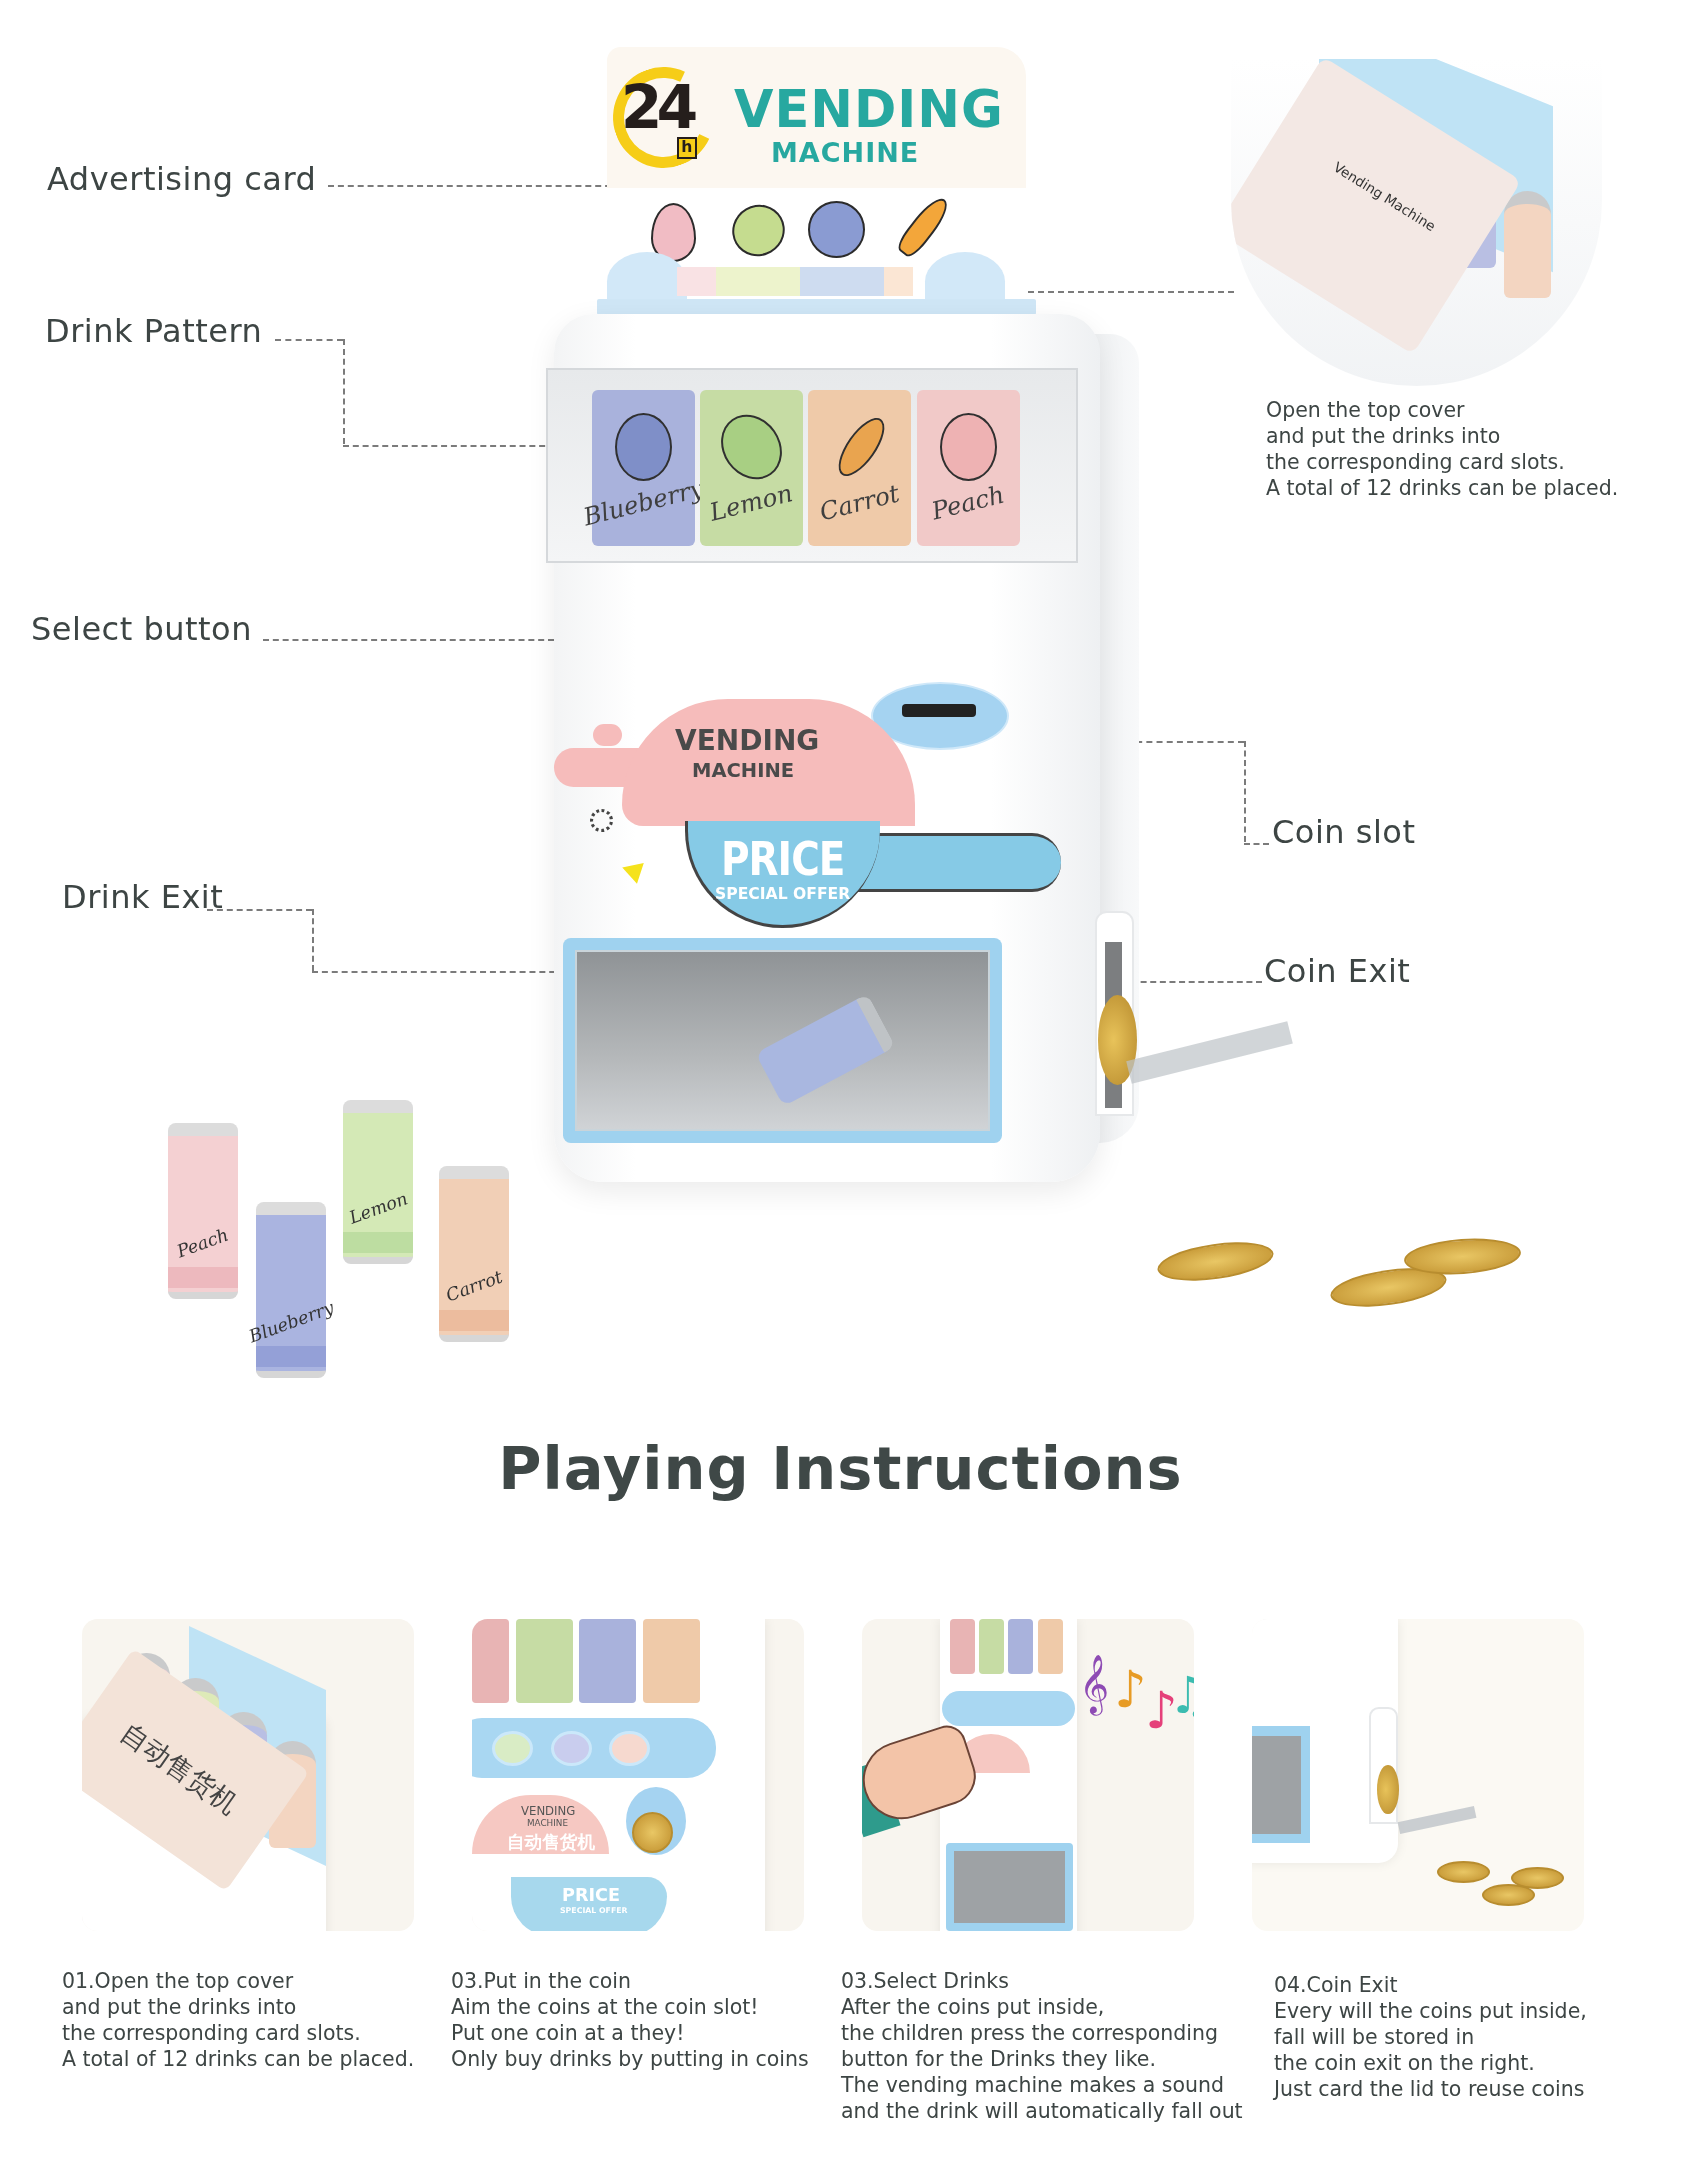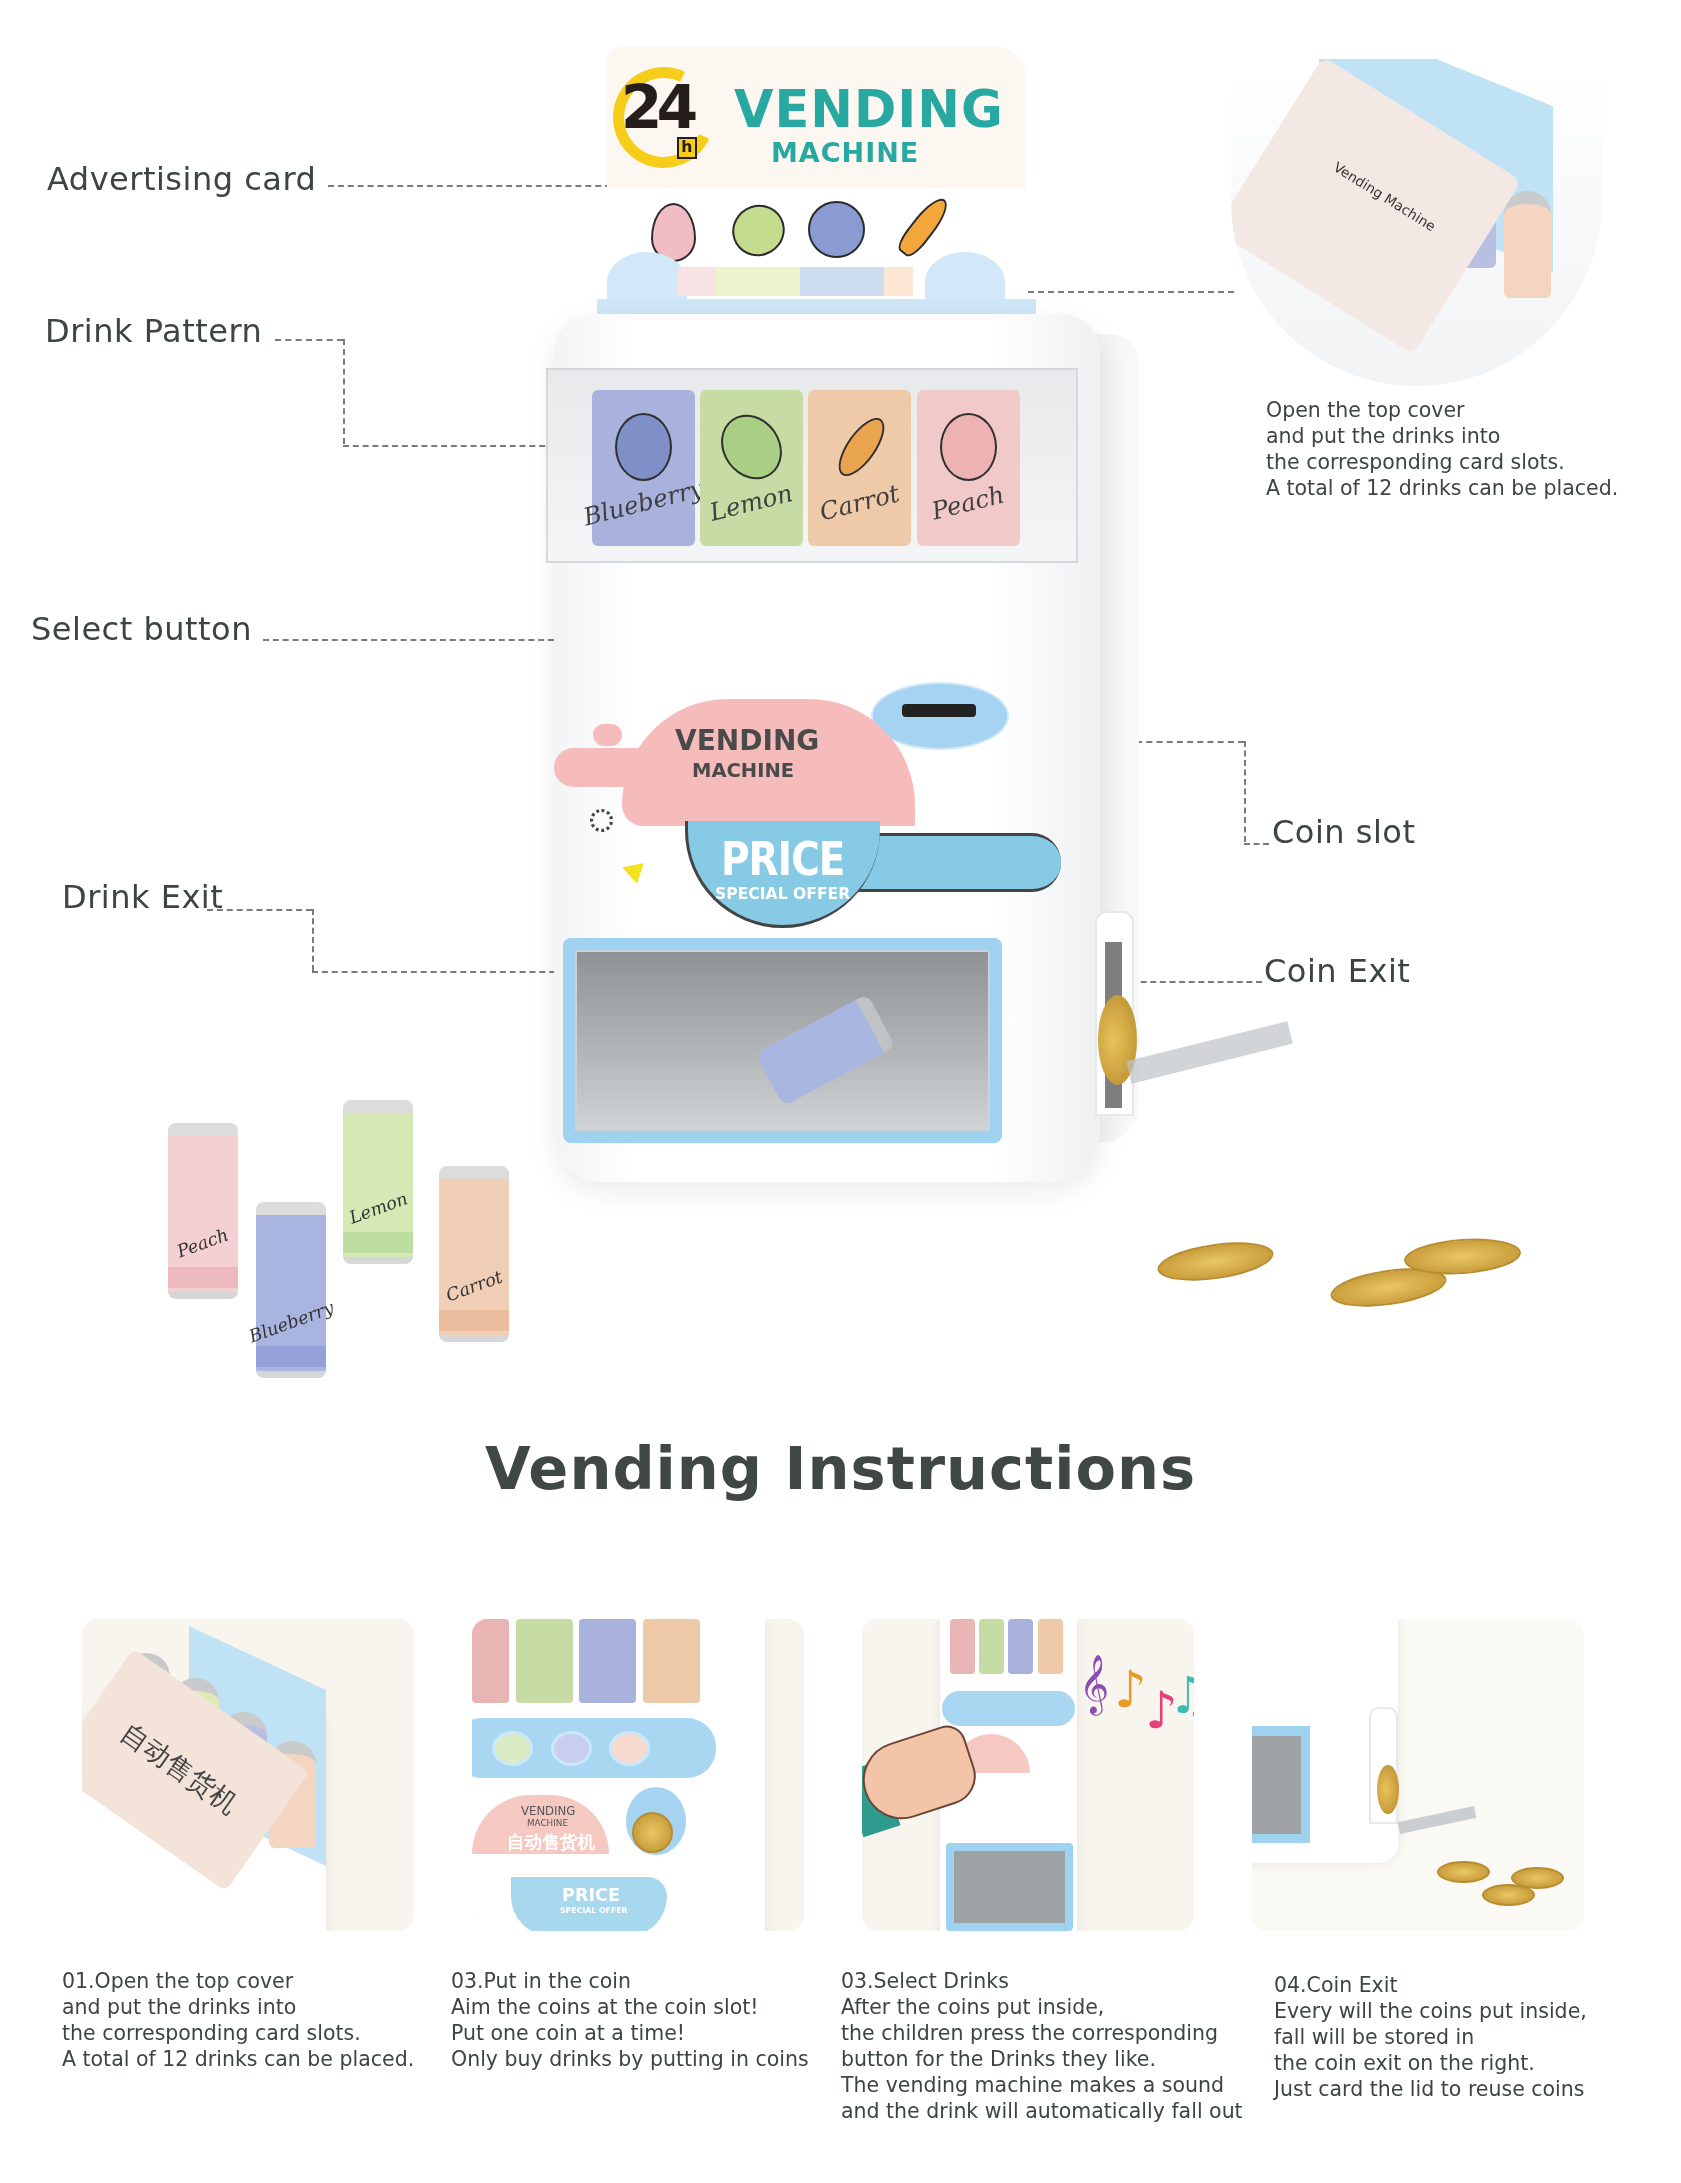--- a/index.html
+++ b/index.html
@@ -221,21 +221,21 @@
 </div>
 <div class="loose-can" style="left:343px; top:1100px; background:#d4e9b6; height:164px;">
   <div class="bar" style="background:#a9d490;"></div>
   <span class="loose-can-label">Lemon</span>
 </div>
 <div class="loose-can" style="left:439px; top:1166px; background:#f1cfb6;">
   <div class="bar" style="background:#e8ad8b;"></div>
   <span class="loose-can-label">Carrot</span>
 </div>
 
-<div class="pi-title">Vending Instructions</div>
+<div class="pi-title">Playing Instructions</div>
 
 <div class="step-img" style="left:82px;">
   <div class="mini-machine" style="left:0; top:98px; width:244px; height:234px;"></div>
   <div class="abs" style="left:107px; top:39px; width:137px; height:176px; background:#bfe3f5; transform:skewY(25deg);"></div>
   <div class="inset-can" style="left:41px; top:34px; background:#f3d7d8;"></div>
   <div class="inset-can" style="left:90px; top:59px; background:#deeab8;"></div>
   <div class="inset-can" style="left:138px; top:93px; background:#b9bfe3;"></div>
   <div class="inset-can" style="left:187px; top:122px; background:#f3d5c1;"></div>
   <div class="abs" style="left:-9.8px; top:78px; width:215px; height:146px; background:#f3e3d8; transform:rotate(35deg); border-radius:7.8px;">
     <div class="abs" style="left:39px; top:54px; font-size:27px; color:#444;">自动售货机</div>
@@ -296,21 +296,21 @@
 
 <div class="step-text" style="left:62px;">
   <div>01.Open the top cover</div>
   <div>and put the drinks into</div>
   <div>the corresponding card slots.</div>
   <div>A total of 12 drinks can be placed.</div>
 </div>
 <div class="step-text" style="left:451px;">
   <div>03.Put in the coin</div>
   <div>Aim the coins at the coin slot!</div>
-  <div>Put one coin at a time!</div>
+  <div>Put one coin at a they!</div>
   <div>Only buy drinks by putting in coins</div>
 </div>
 <div class="step-text" style="left:841px;">
   <div>03.Select Drinks</div>
   <div>After the coins put inside,</div>
   <div>the children press the corresponding</div>
   <div>button for the Drinks they like.</div>
   <div>The vending machine makes a sound</div>
   <div>and the drink will automatically fall out</div>
 </div>

